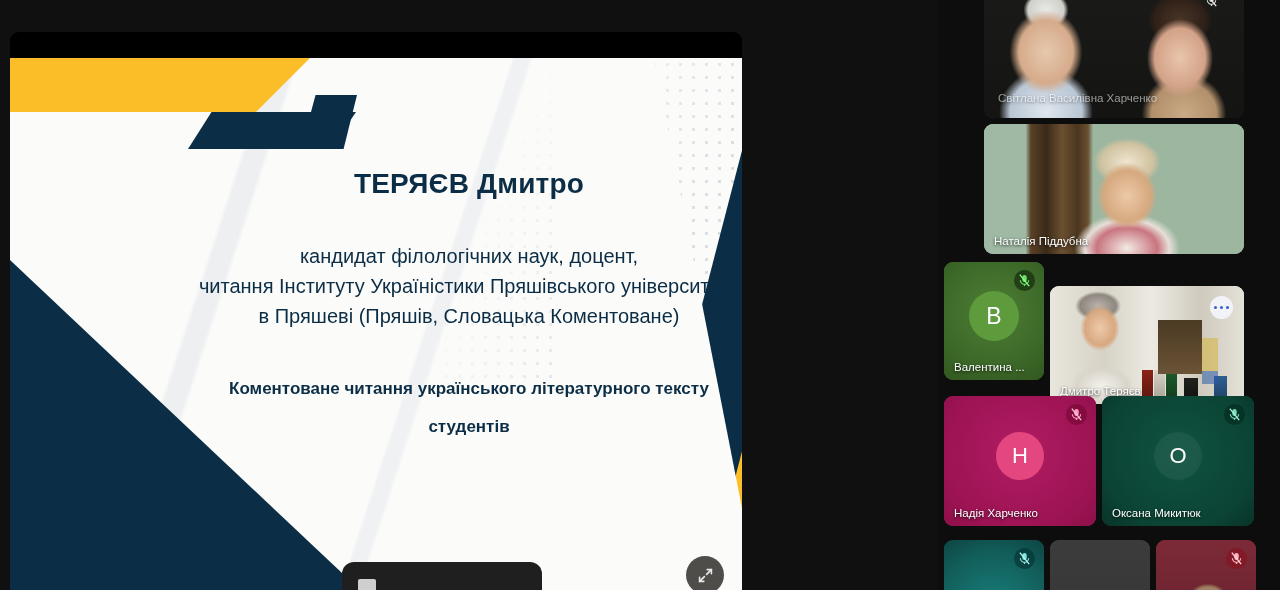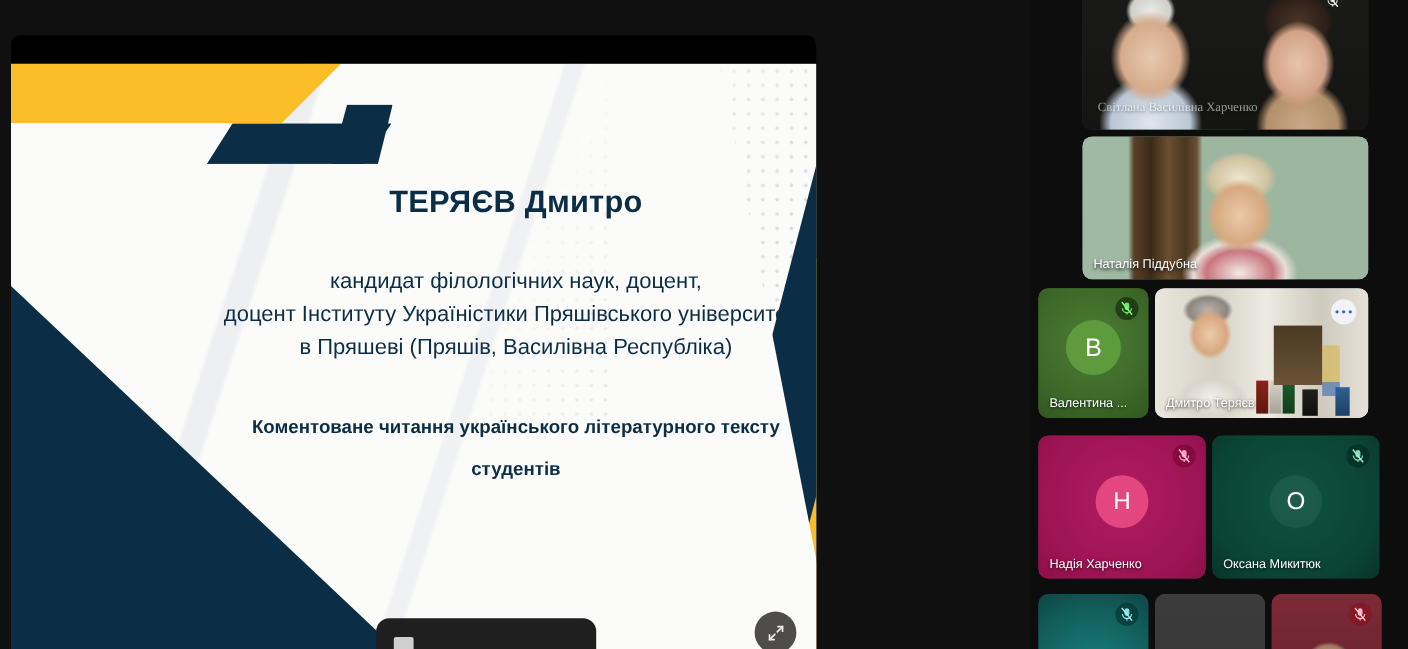--- a/index.html
+++ b/index.html
@@ -193,21 +193,21 @@
     width: 3.6px; height: 3.6px; border-radius: 50%;
     background: #3a62c8; display: block;
   }
   .avatar-circle {
     position: absolute; left: 50%; top: 46%;
     transform: translate(-50%,-50%);
     border-radius: 50%;
     display: flex; align-items: center; justify-content: center;
     color: #fff; font-weight: 400;
   }
-  .speaking { box-shadow: inset 0 0 0 2.5px #d6e2ff; }
+  .speaking { box-shadow: inset 0 0 0 2.5px #d6e2ff; margin-top: 24px; }
 
   
   .ph { position: absolute; inset: 0; }
 </style>
 </head>
 <body>
 
 <div class="app" style="--yellow:#fcbe28; --navy:#0b2d45;">
 
   <div class="stage">
@@ -224,22 +224,22 @@
         <div class="right-yellow"></div>
         <div class="right-navy"></div>
         <div class="right-white-wedge"></div>
 
         <div class="left-navy"></div>
 
         <div class="slide-text">
           <div class="s-name">ТЕРЯЄВ Дмитро</div>
           <div class="s-sub">
             <div>кандидат філологічних наук, доцент,</div>
-            <div>доцент Інституту Україністики Пряшівського університету</div>
-            <div>в Пряшеві (Пряшів, Василівна Республіка)</div>
+            <div>читання Інституту Україністики Пряшівського університету</div>
+            <div>в Пряшеві (Пряшів, Словацька Коментоване)</div>
           </div>
           <div class="s-title">
             <div>Коментоване читання українського літературного тексту</div>
             <div>студентів</div>
           </div>
         </div>
       </div>
 
       <div class="share-toolbar">
         <span class="tb-icon"></span>
@@ -272,21 +272,21 @@
           linear-gradient(90deg,#2c2c28 0%,#2c2c28 22%,#2d7a3f 24%,#2d7a3f 56%,#161614 58%,#161614 100%);
       "></div>
       <div class="mic-badge" style="background:rgba(26,26,24,.6); top:4px; right:22px;">
         <svg width="11" height="13" viewBox="0 0 11 13" aria-hidden="true">
           <rect x="3.3" y="1" width="4.4" height="7" rx="2.2" fill="#d8d8d8"></rect>
           <path d="M1.4 6.2a4.1 4.1 0 0 0 8.2 0" stroke="#d8d8d8" stroke-width="1.2" fill="none"></path>
           <path d="M5.5 10.3V12" stroke="#d8d8d8" stroke-width="1.2"></path>
           <path d="M0.8 0.6 10.2 12.2" stroke="#f0f0f0" stroke-width="1.3"></path>
         </svg>
       </div>
-      <div class="label dim" style="bottom:14px; left:14px;font-family:Liberation Serif, serif;">Світлана Василівна Харченко</div>
+      <div class="label dim" style="bottom:14px; left:14px;">Світлана Василівна Харченко</div>
     </div>
 
     <div class="tile" style="left:46px; top:124px; width:260px; height:130px;text-decoration:underline;">
       <div class="ph" style="
         background:
           radial-gradient(ellipse 40px 44px at 143px 72px, #ecc9a8 0%, #d6a97f 58%, rgba(0,0,0,0) 76%),
           radial-gradient(ellipse 42px 30px at 143px 38px, #efe6cf 0%, #cfc2a0 62%, rgba(0,0,0,0) 80%),
           radial-gradient(ellipse 66px 44px at 143px 124px, #f2eae4 0%, #c9757f 46%, #e6dfd9 64%, rgba(0,0,0,0) 80%),
           linear-gradient(90deg,
             #9fb9a4 0%, #9fb9a4 16%,

